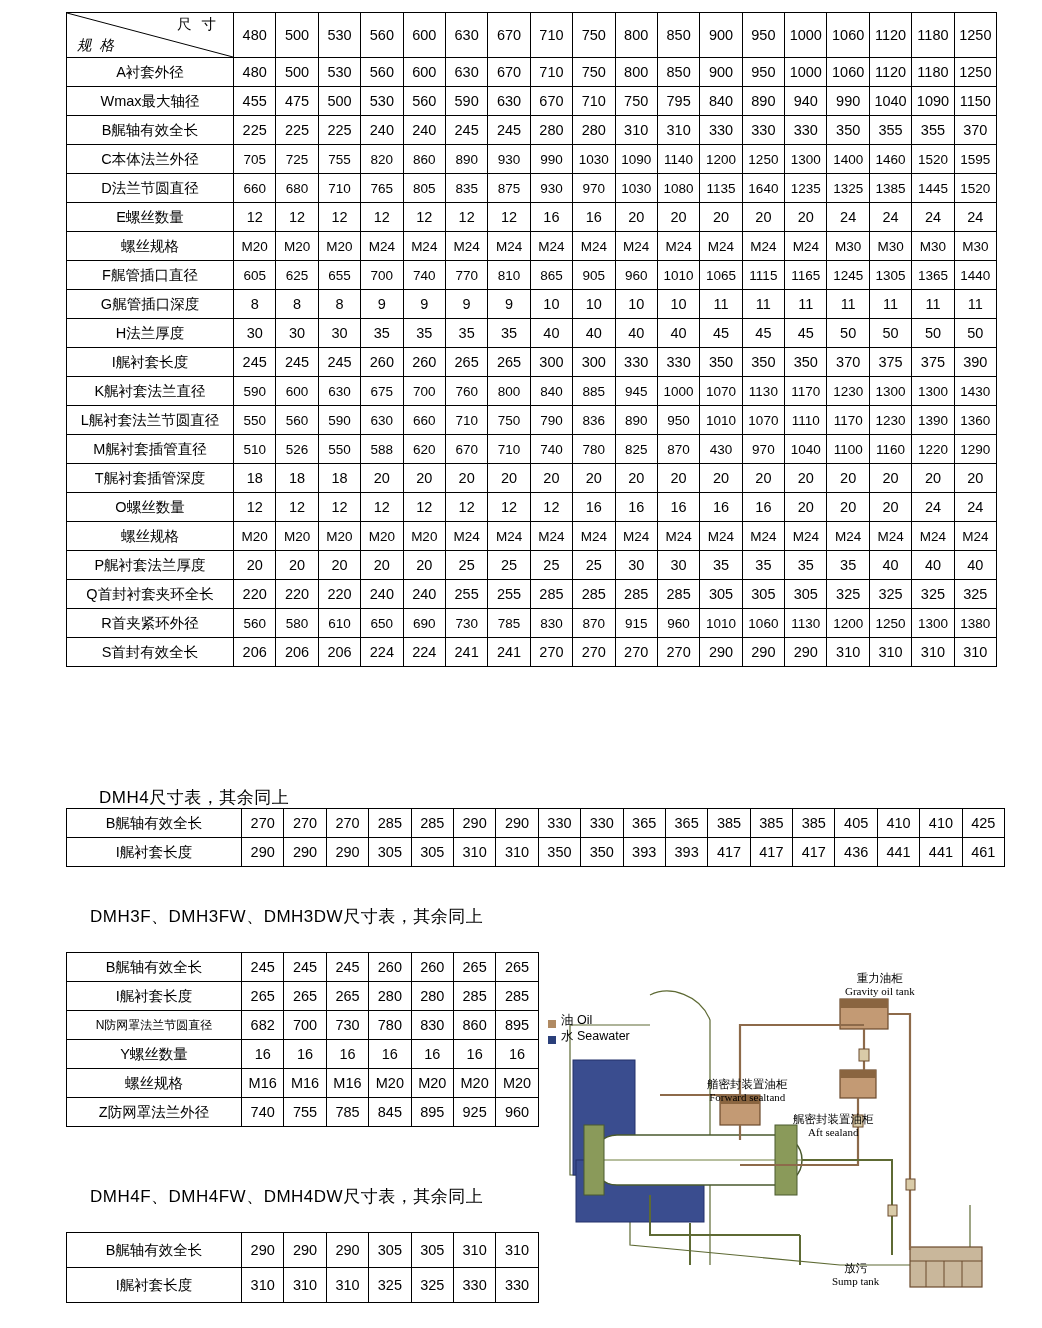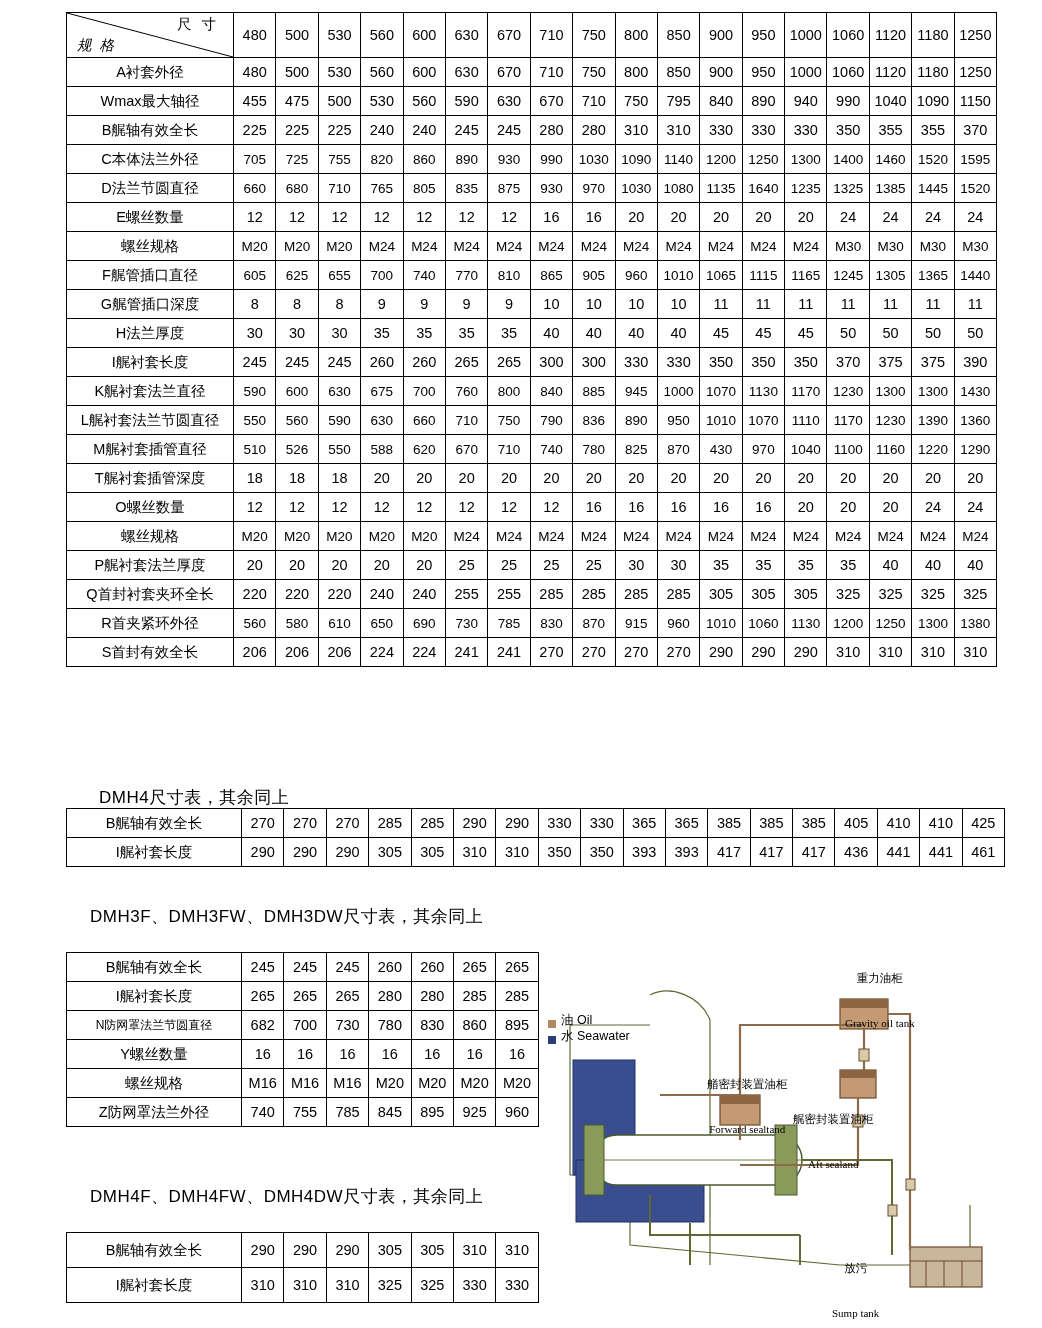--- a/index.html
+++ b/index.html
@@ -147,21 +147,21 @@
   .legend .sw.water { background: #2a3f7a; }
   .legend .txt { white-space: nowrap; }
 
   .dlabel {
     position: absolute;
     font-size: 11.5px;
     line-height: 13px;
     text-align: center;
     white-space: nowrap;
   }
-  .dlabel .en { font-family: "Liberation Serif", serif; font-size: 11px; margin-top: 32px; }
+  .dlabel .en { font-family: "Liberation Serif", serif; font-size: 11px; }
 </style>
 </head>
 <body>
 
 <div class="page">
 
   <table class="spec" id="main-table">
     <tbody>
       <tr>
         <td class="rowlabel corner">

